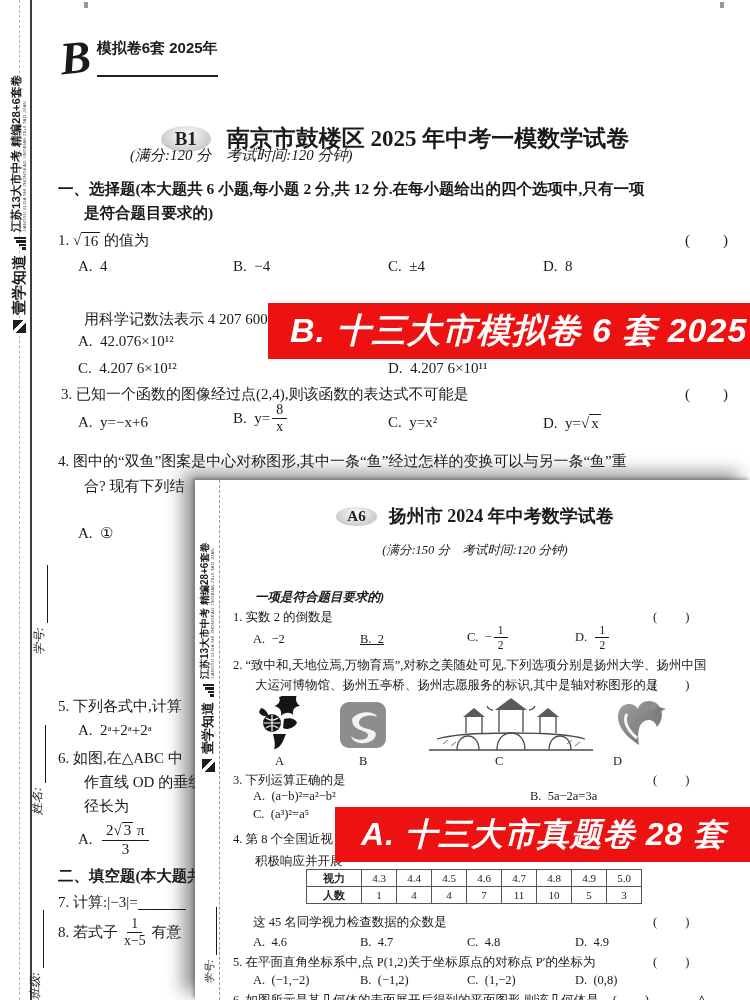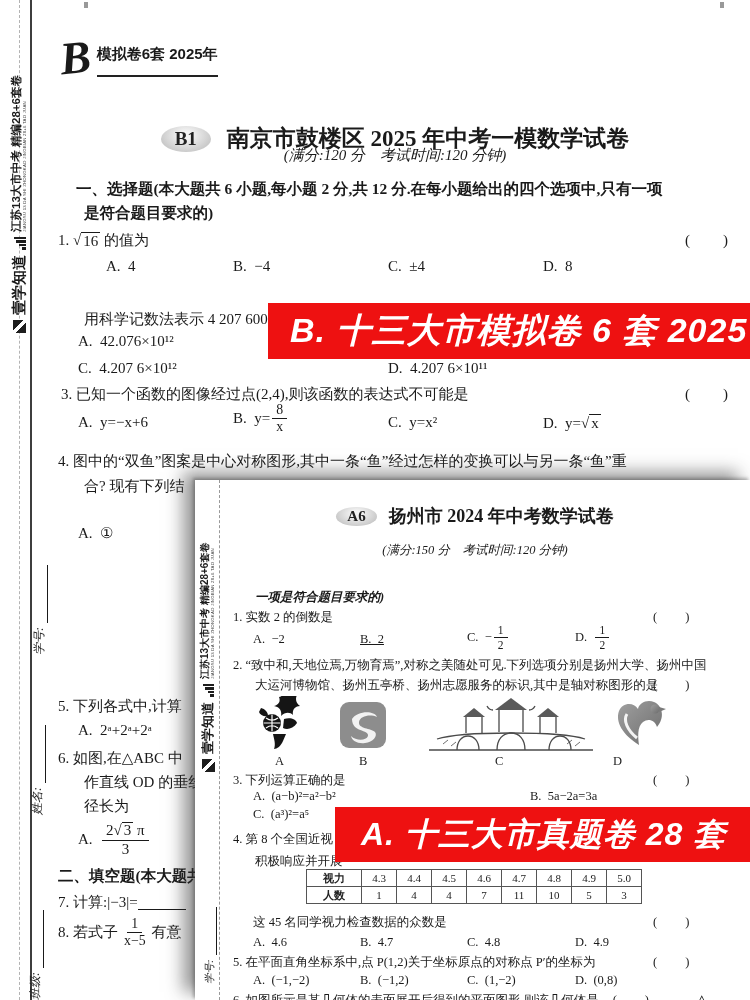--- a/index.html
+++ b/index.html
@@ -90,38 +90,38 @@
     </div>
     <div class="vrot" style="left:27px;top:1000px;">
       <span class="sfield">
           <span>班级:</span>
           <span class="blank" style="width:58px;"></span>
         </span>
     </div>
 
     <div class="row" style="left:60px;top:38px;align-items:flex-end;gap:6px;">
       <span style="font-size:46px;line-height:.85;font-style:italic;font-weight:bold;transform:rotate(-6deg);">B</span>
-      <span class="b" style="font-size:15px;font-family:'Liberation Sans',sans-serif;border-bottom:2px solid #222;padding-bottom:11px;">模拟卷6套 2025年</span>
+      <span class="b" style="font-size:15px;font-family:'Liberation Sans',sans-serif;border-bottom:2px solid #222;padding-bottom:17px;">模拟卷6套 2025年</span>
     </div>
 
     <div class="row" style="left:115px;top:94px;width:560px;justify-content:center;gap:16px;margin-top:29px;">
       <span class="badge" style="font-size:19px;padding:2px 14px;">B1</span>
       <span class="b" style="font-size:23px;">南京市鼓楼区 2025 年中考一模数学试卷</span>
     </div>
-    <div class="abs kai" style="left:115px;top:146px;width:560px;text-align:center;font-size:15px;">(满分:120 分　考试时间:120 分钟)</div>
-
-    <div class="abs b" style="left:58px;top:179px;font-size:15.5px;margin-left:18px;">一、选择题(本大题共 6 小题,每小题 2 分,共 12 分.在每小题给出的四个选项中,只有一项</div>
+    <div class="abs kai" style="left:130px;top:146px;width:560px;font-size:15px;">(满分:120 分　考试时间:120 分钟)</div>
+
+    <div class="abs b" style="left:58px;top:179px;font-size:15.5px;">一、选择题(本大题共 6 小题,每小题 2 分,共 12 分.在每小题给出的四个选项中,只有一项</div>
     <div class="abs b" style="left:84px;top:203px;font-size:15.5px;">是符合题目要求的)</div>
 
     <div class="row" style="left:58px;top:231px;">
       <span>1. √</span><span class="rdc">16</span><span> 的值为</span>
     </div>
     <div class="abs bkt" style="left:685px;top:231px;">(　　)</div>
     <div>
-      <span class="abs" style="left:78px;top:258px;margin-left:28px;">A.  4</span>
+      <span class="abs" style="left:78px;top:258px;">A.  4</span>
       <span class="abs" style="left:233px;top:258px;">B.  −4</span>
       <span class="abs" style="left:388px;top:258px;">C.  ±4</span>
       <span class="abs" style="left:543px;top:258px;">D.  8</span>
     </div>
 
     <div class="abs" style="left:84px;top:310px;">用科学记数法表示 4 207 600</div>
     <span class="abs" style="left:78px;top:333px;">A.  42.076×10¹²</span>
     <span class="abs" style="left:78px;top:360px;">C.  4.207 6×10¹²</span>
     <span class="abs" style="left:388px;top:360px;">D.  4.207 6×10¹¹</span>
 

